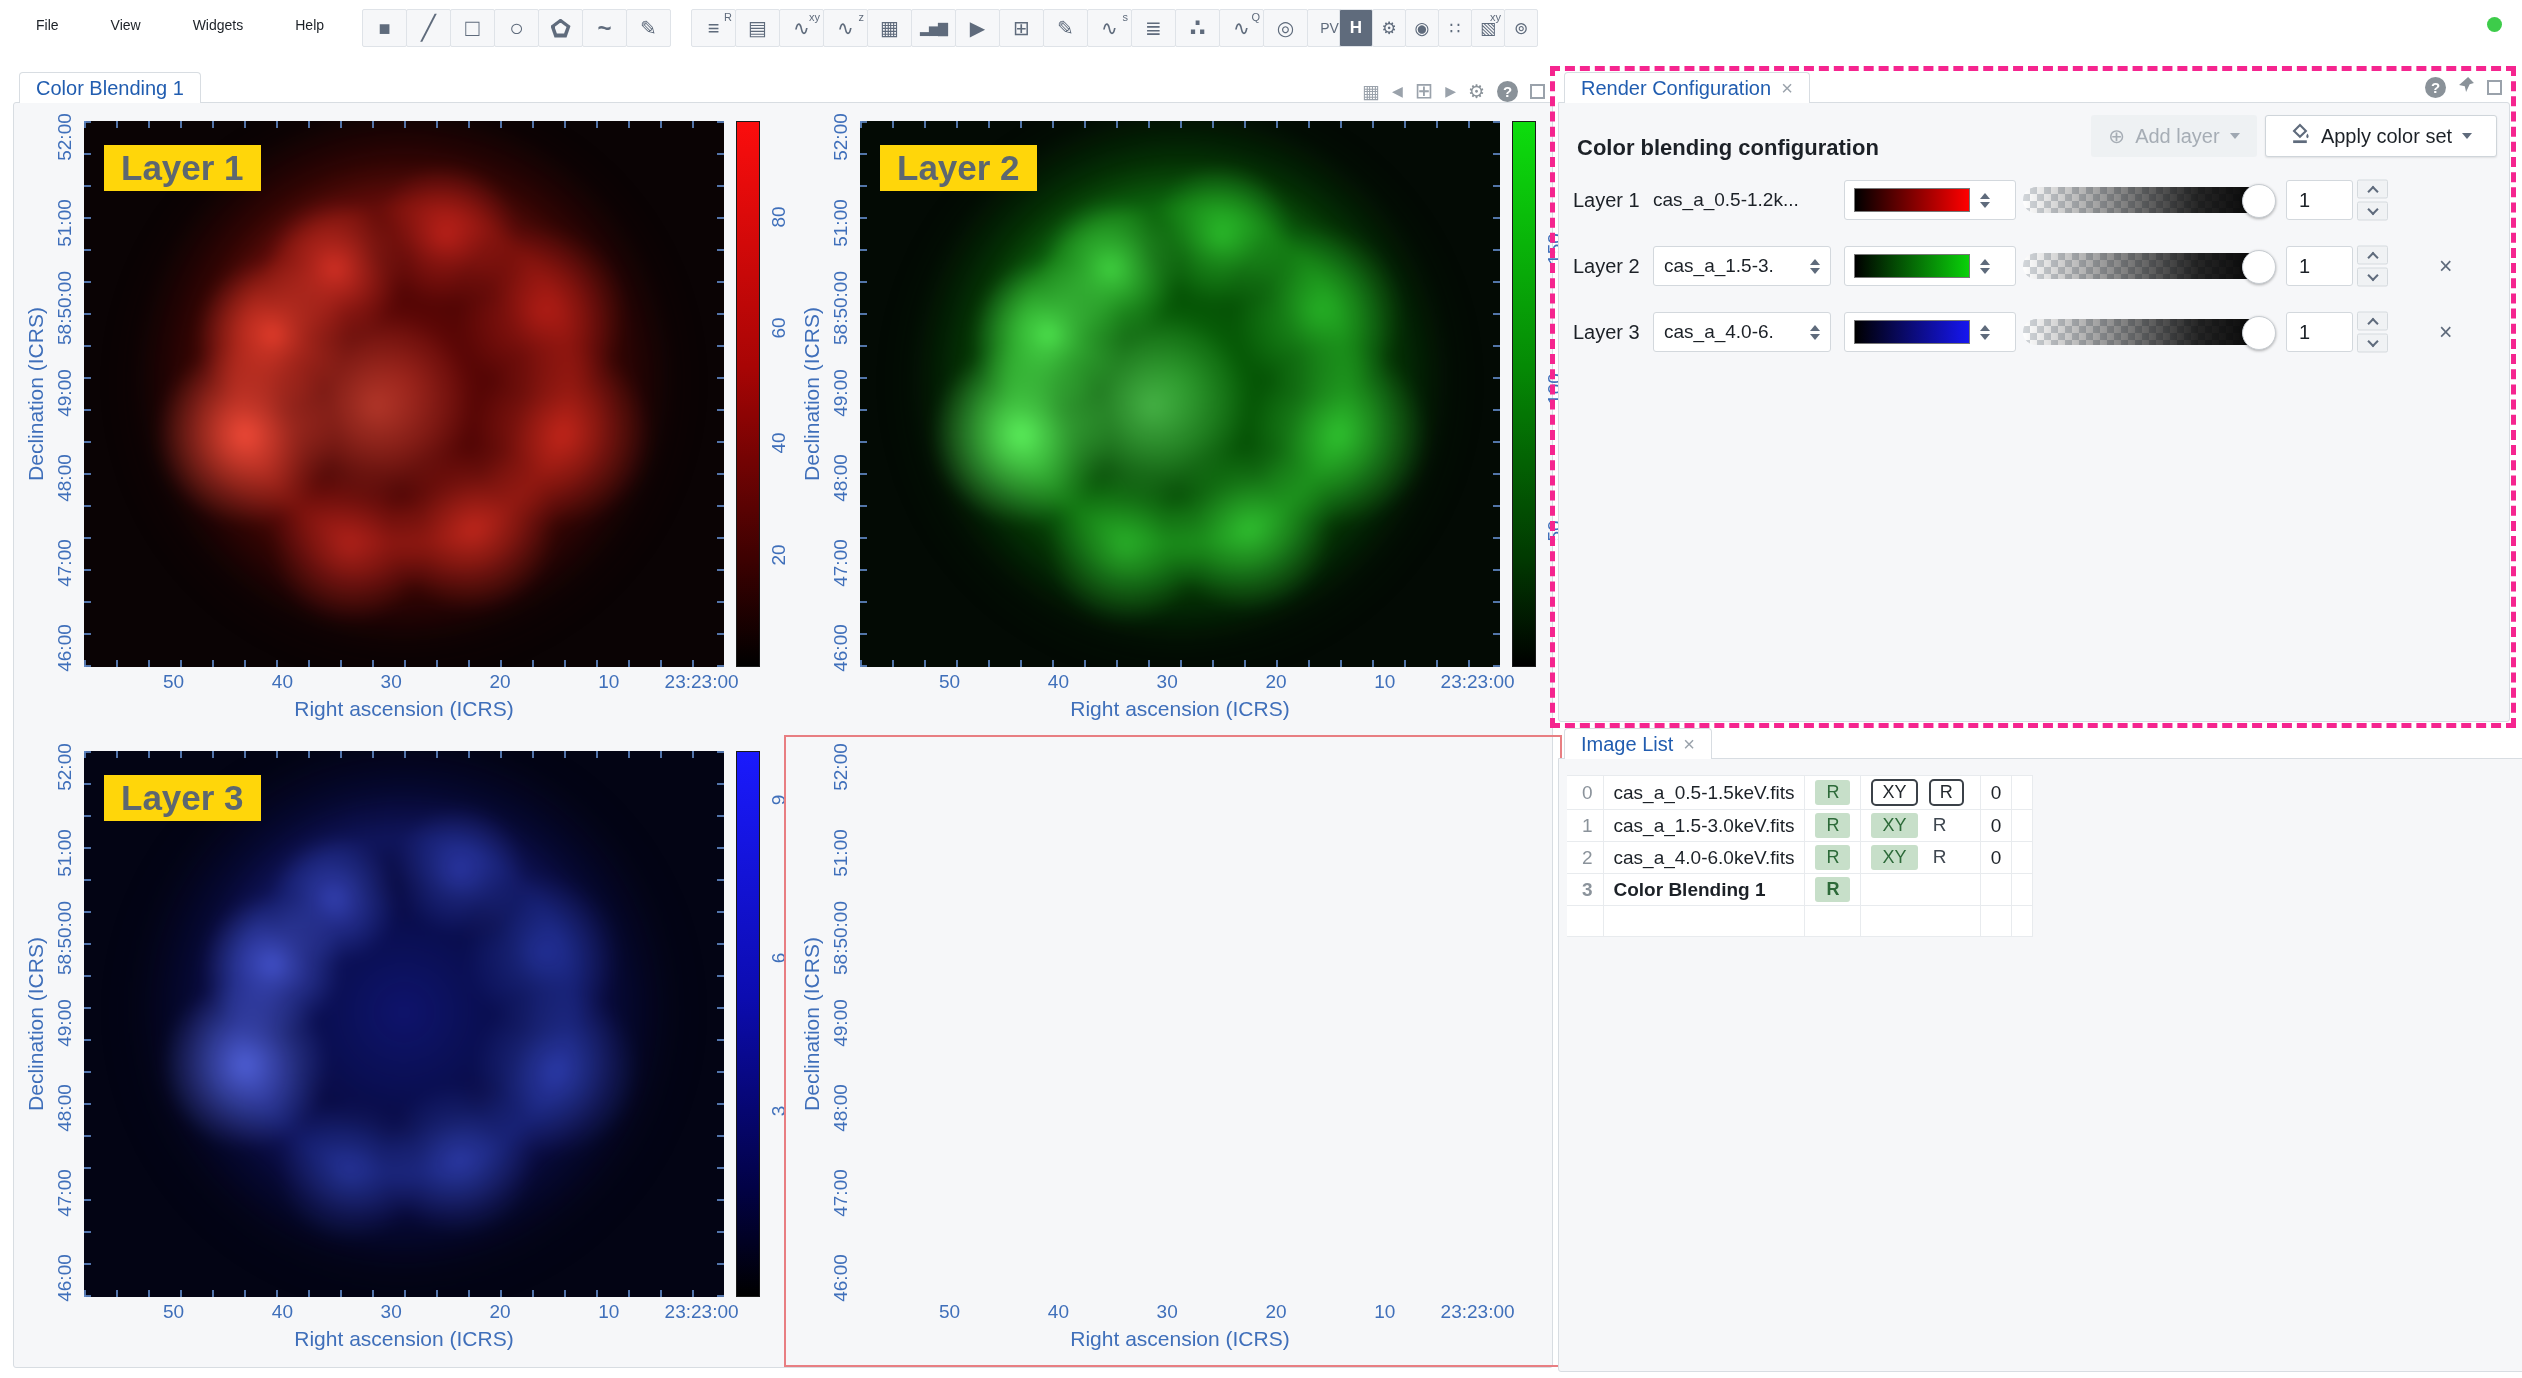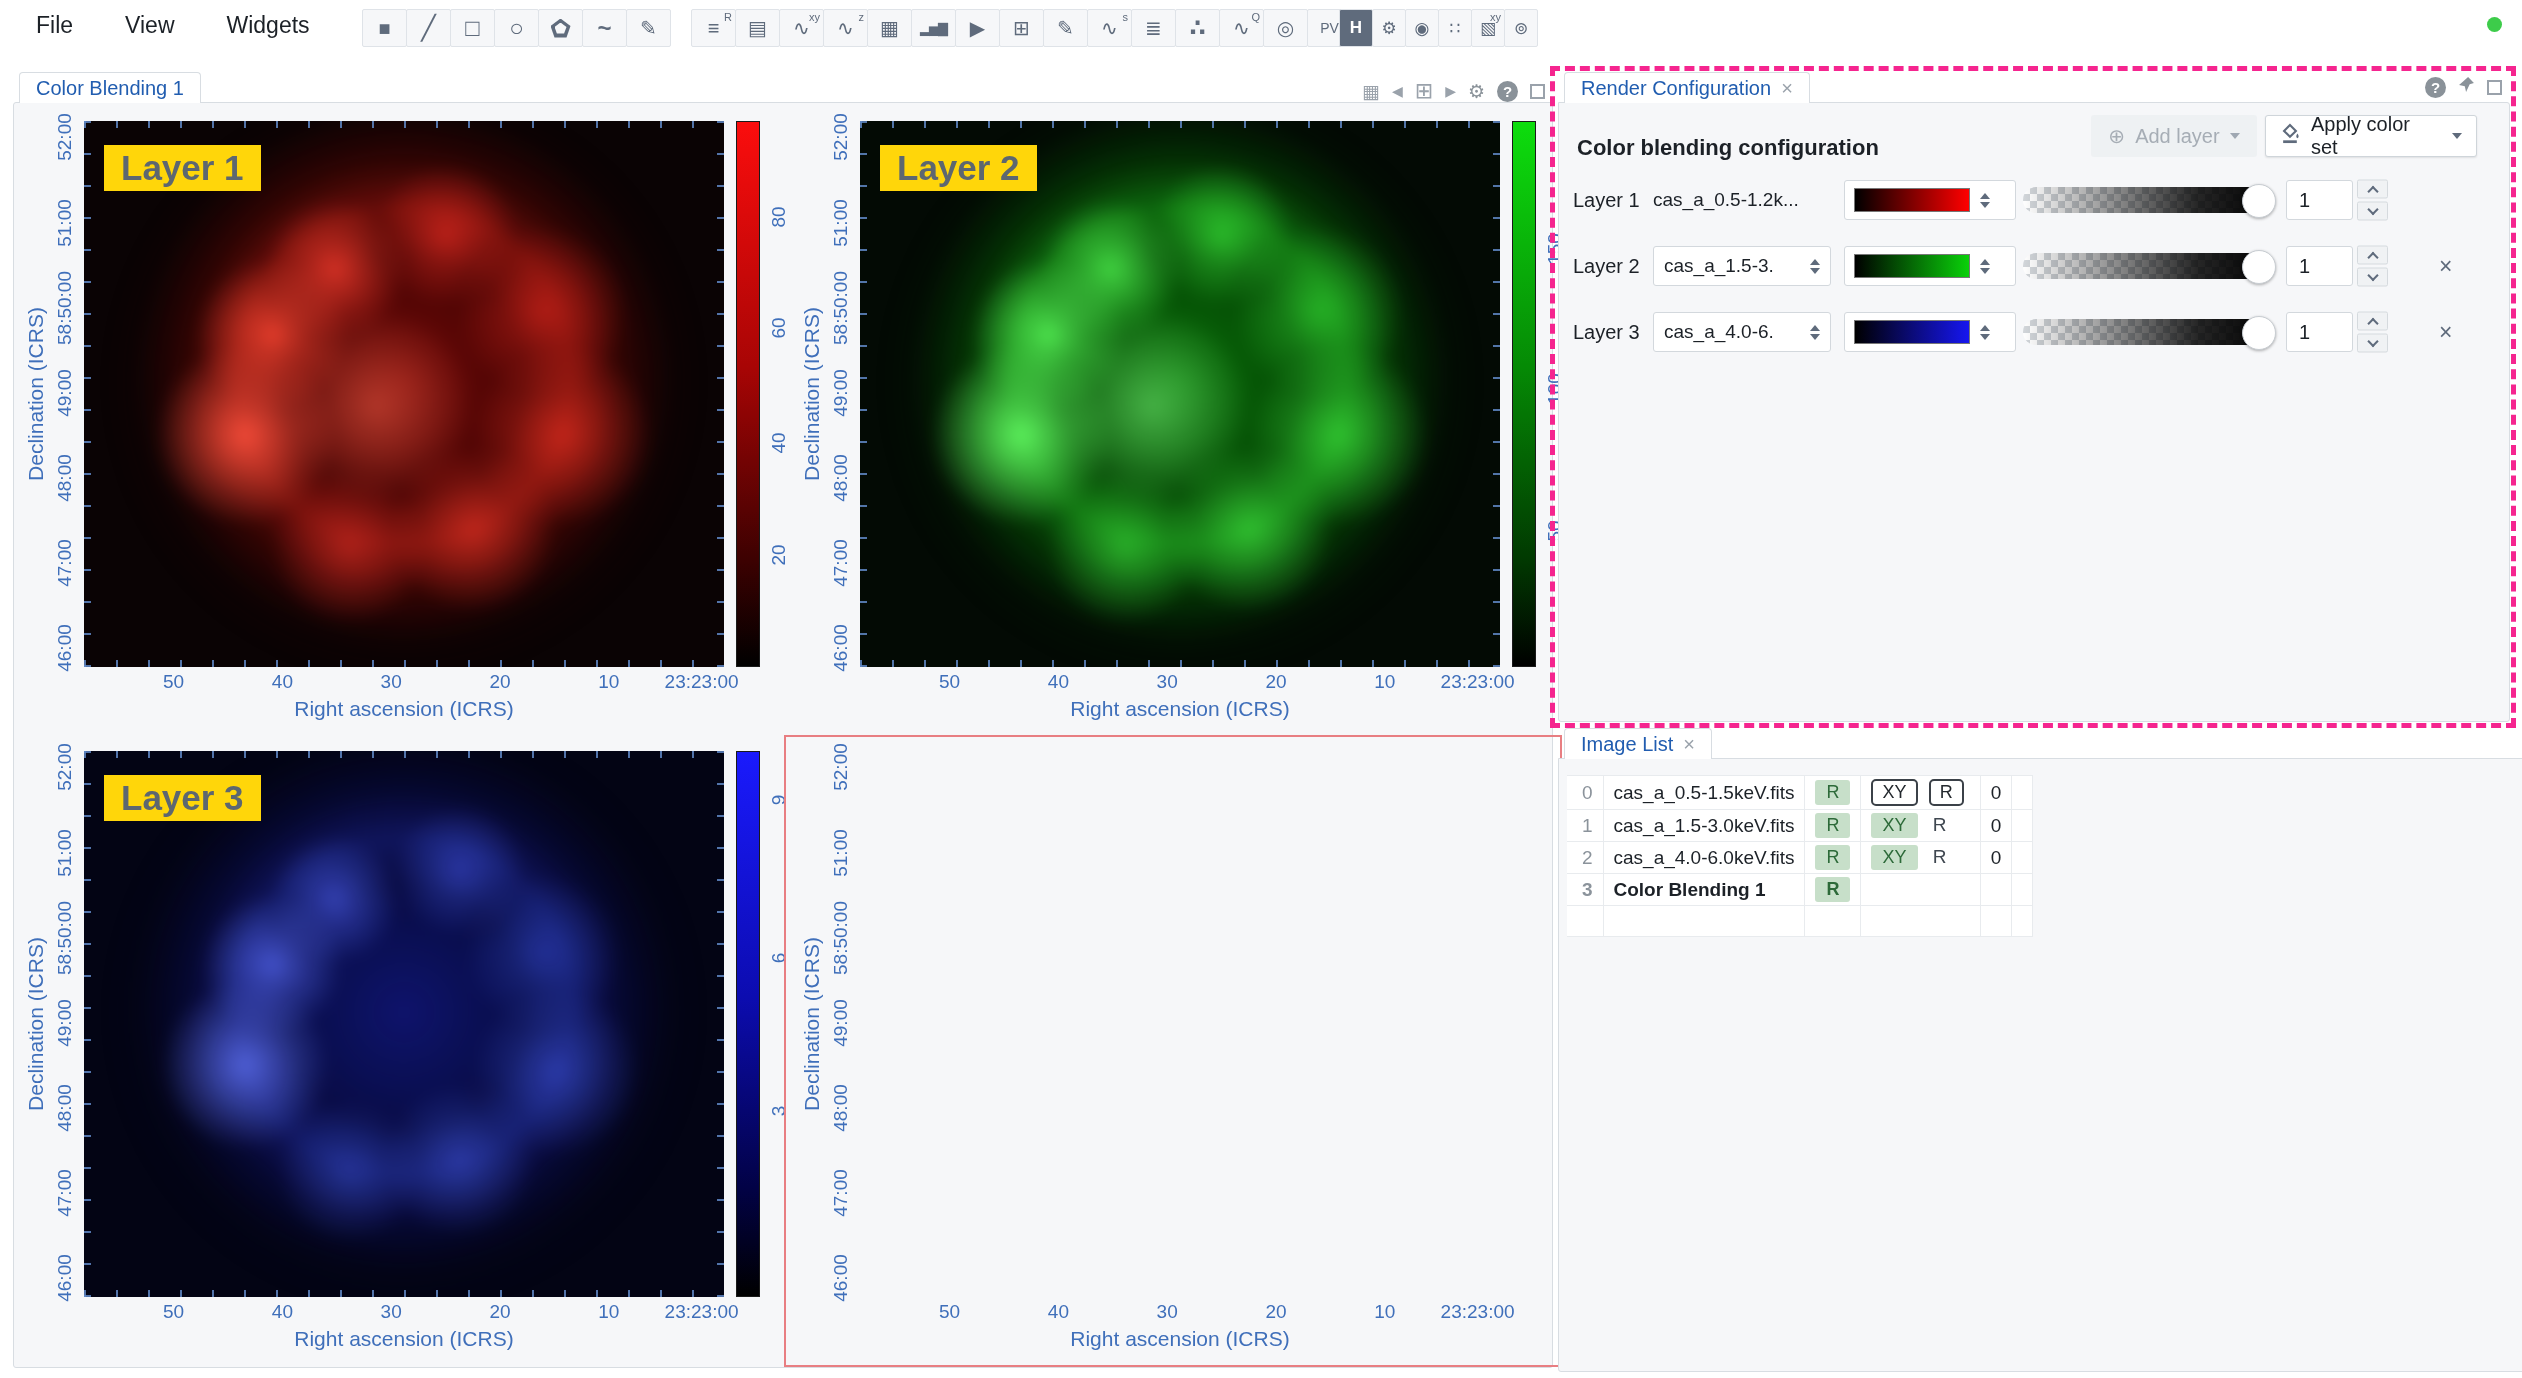--- a/index.html
+++ b/index.html
@@ -1,21 +1,21 @@
 <!DOCTYPE html>
 <html><head>
 <meta charset="utf-8">
 <style>
   *{margin:0;padding:0;box-sizing:border-box}
   html,body{width:2522px;height:1378px;overflow:hidden;background:#fff;
     font-family:"Liberation Sans","DejaVu Sans",sans-serif;color:#1c2127;position:relative}
 
   
   #menubar{position:absolute;left:10px;top:0;height:50px;display:flex;align-items:center}
-  .menu-item{padding:0 26px;font-size:23px;color:#1c2127;cursor:default}
+  .menu-item{padding:0 26px;font-size:14px;color:#1c2127;cursor:default}
 
   .tb-group{position:absolute;top:9px;display:flex}
   .tbtn{width:45px;height:38px;border:1px solid #dfe3e8;background:#f6f7f9;margin-left:-1px;
     display:flex;align-items:center;justify-content:center;color:#5f6b7c;font-size:20px;position:relative;border-radius:2px}
   .tbtn .sup{position:absolute;top:1px;right:3px;font-size:11px;color:#5f6b7c}
   .tbtn.small{width:34px;font-size:17px}
   .tbtn.dark{background:#5f6b7c;color:#fff}
   .glyph-bold{font-weight:bold;font-size:24px}
   .pent{position:relative;width:20px;height:19px;background:#5f6b7c;
     clip-path:polygon(50% 0,100% 40%,80% 100%,20% 100%,0 40%)}
@@ -128,21 +128,21 @@
     radial-gradient(circle at 50% 48%, rgba(95,70,45,.9) 0%, rgba(75,55,40,.75) 22%, rgba(45,35,28,.5) 40%, rgba(20,16,14,.28) 53%, transparent 64%)}
 
   
   #rc{left:1558px;top:72px;width:952px;height:650px}
   #rc-dash{position:absolute;left:1550px;top:66px;width:966px;height:662px;border:5px dashed #f5258f;
     pointer-events:none;z-index:9}
   #rc .wcontent,#il .wcontent{border-radius:0 3px 3px 3px}
   .rc-title{position:absolute;left:18px;top:32px;font-size:22px;font-weight:bold}
   .btn{display:flex;align-items:center;gap:10px;border-radius:3px;font-size:20px;height:42px;padding:0 14px}
   #btn-addlayer{position:absolute;left:532px;top:12px;width:166px;background:#eef1f3;color:#a6adb5;justify-content:center}
-  #btn-apply{position:absolute;left:706px;top:12px;width:212px;background:#fff;border:1px solid #cfd5da;
+  #btn-apply{position:absolute;left:706px;top:12px;width:232px;background:#fff;border:1px solid #cfd5da;
     box-shadow:0 1px 2px rgba(17,20,24,.1);color:#1c2127;justify-content:center}
   .lrow{position:absolute;left:0;width:100%;height:46px}
   .lr1{top:74px}.lr2{top:140px}.lr3{top:206px}
   .lrow>*{position:absolute;top:50%;transform:translateY(-50%)}
   .lr-label{left:14px;font-size:20px}
   .fsel{left:94px;width:178px;height:40px;background:#fff;border:1px solid #d3d8dd;border-radius:3px;
     display:flex;align-items:center;justify-content:space-between;padding:0 10px;font-size:19px}
   .fplain{left:94px;width:178px;font-size:19px;white-space:nowrap}
   .csel{left:285px;width:172px;height:40px;background:#fff;border:1px solid #d3d8dd;border-radius:3px;
     display:flex;align-items:center;gap:10px;padding:0 9px}

